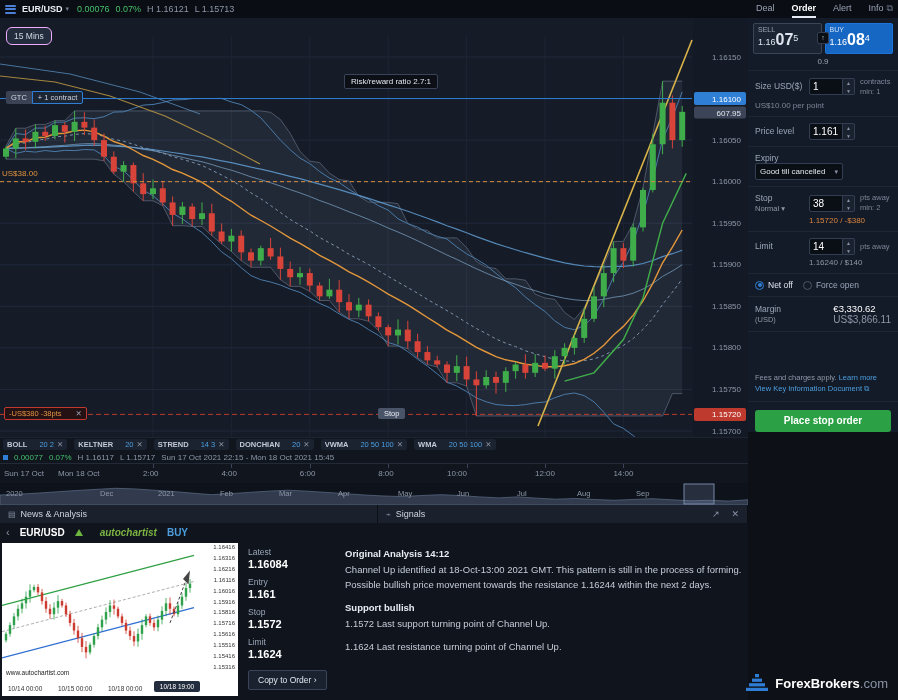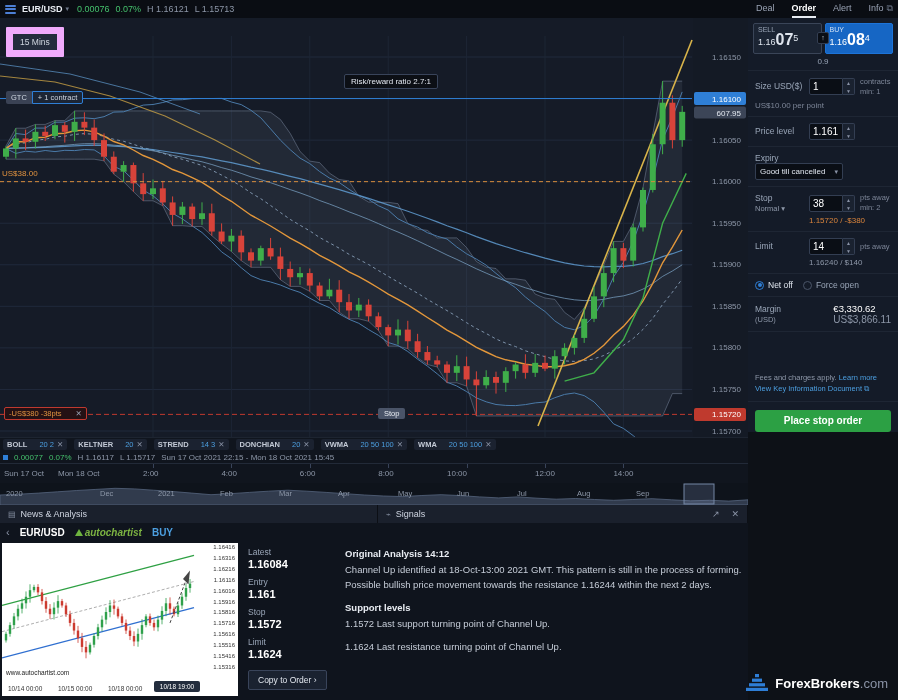--- a/index.html
+++ b/index.html
@@ -16,21 +16,21 @@
   .tb-caret{color:#707a8c;font-size:7px;margin-right:8px;}
   .tb-green{color:#45c06c;margin-right:6px;}
   .tb-hl{color:#8d97a8;margin-right:6px;}
   .tb-tabs{position:absolute;left:756px;top:0;height:18px;display:flex;align-items:center;gap:17px;}
   .tb-tab{height:18px;line-height:17px;color:#9aa3b5;cursor:pointer;}
   .tb-tab.active{color:#ffffff;font-weight:bold;border-bottom:2px solid #e8ecf2;}
   .tb-winicon{position:absolute;right:5px;top:3px;color:#707a8c;font-size:9px;}
 
   
   .chart-area{position:absolute;left:0;top:18px;width:748px;height:419px;background:#151b27;overflow:hidden;}
-  .tf-button{position:absolute;left:6px;top:9px;background:#232c3d;border:7px solid #f0abfc;border-radius:1px;
+  .tf-button{position:absolute;left:6px;top:9px;background:#232c3d;border:1px solid #f0abfc;border-radius:6px;
     color:#cfd6e0;font-size:8.5px;padding:3px 7px;z-index:5;}
   .gtc-chip{position:absolute;left:6px;display:flex;z-index:5;font-size:7.5px;}
   .gtc-chip .g1{background:#3a4254;color:#cfd6e0;padding:2px 5px;border-radius:2px 0 0 2px;}
   .gtc-chip .g2{background:#1c2534;color:#cfd6e0;border:1px solid #2f7fd6;padding:1px 5px;border-radius:0 2px 2px 0;}
   .rr-tooltip{position:absolute;left:344px;background:#0c0f15;border:1px solid #39445a;color:#e1e6ee;
     font-size:8px;padding:2px 6px;border-radius:2px;z-index:5;}
   .pl-label{position:absolute;left:2px;color:#e0923f;font-size:8px;z-index:5;}
   .stop-chip{position:absolute;left:4px;background:#241114;border:1px solid #c0392f;color:#e0923f;
     font-size:7.5px;padding:1px 4px;border-radius:2px;display:flex;gap:14px;align-items:center;z-index:5;}
   .stop-chip .x{color:#9aa3b5;}
@@ -61,21 +61,21 @@
   .bottom-panel{position:absolute;left:0;top:505px;width:748px;height:195px;background:#0f141d;}
   .bp-tabs{height:18px;background:#1a202c;display:flex;align-items:center;font-size:9px;color:#ced4e0;}
   .bp-tab{height:18px;display:flex;align-items:center;gap:5px;padding-left:8px;border-right:1px solid #0c0f15;}
   .bp-tab.news{width:378px;}
   .bp-tab.signals{flex:1;}
   .bp-ticon{color:#8a93a6;font-size:8px;}
   .bp-winicons{display:flex;gap:12px;padding-right:8px;color:#8a93a6;font-size:9px;}
   .bp-sub{height:18px;display:flex;align-items:center;gap:10px;padding-left:6px;font-size:10px;}
   .bp-back{color:#8a93a6;font-size:11px;}
   .bp-sym{color:#ffffff;font-weight:bold;}
-  .ac-logo{display:flex;align-items:center;gap:2px;}
+  .ac-logo{display:flex;align-items:center;gap:17px;}
   .ac-swoosh{width:0;height:0;border-left:4px solid transparent;border-right:4px solid transparent;
     border-bottom:7px solid #6eb43f;}
   .ac-text{color:#7cb342;font-style:italic;font-weight:bold;font-size:10px;}
   .bp-buy{color:#4c9fe0;font-weight:bold;}
 
   .mini-chart{position:absolute;left:2px;top:38px;width:236px;height:153px;background:#ffffff;}
   .mini-watermark{position:absolute;left:4px;top:126px;font-size:6.5px;color:#222;}
 
   .ticket{position:absolute;left:248px;top:42px;width:90px;}
   .tk-label{font-size:8.5px;color:#9aa6b8;margin-bottom:1px;}
@@ -612,21 +612,21 @@
     <div class="tk-value">1.1624</div>
     <span class="tk-button">Copy to Order ›</span>
   </div>
 
   <div class="analysis">
     <div class="an-block">
       <div class="an-title">Original Analysis 14:12</div>
       <div>Channel Up identified at 18-Oct-13:00 2021 GMT. This pattern is still in the process of forming. Possible bullish price movement towards the resistance 1.16244 within the next 2 days.</div>
     </div>
     <div class="an-block">
-      <div class="an-title">Support levels</div>
+      <div class="an-title">Support bullish</div>
       <div>1.1572 Last support turning point of Channel Up.</div>
     </div>
     <div class="an-block">
       <div>1.1624 Last resistance turning point of Channel Up.</div>
     </div>
   </div>
 </div>
 
 <div class="order-panel">
   <div class="op-form">

